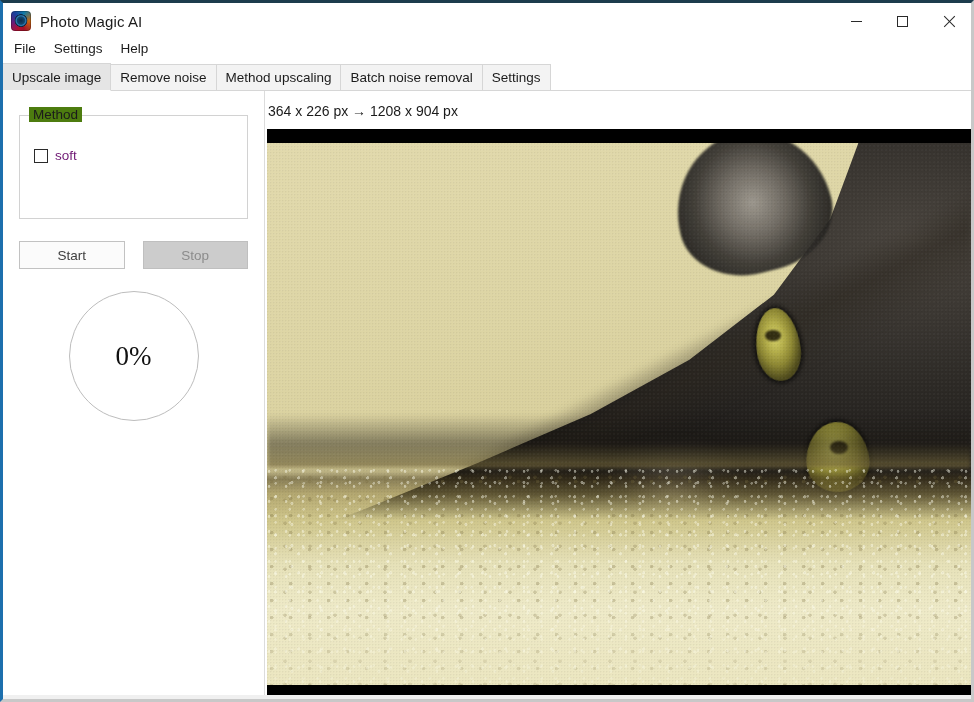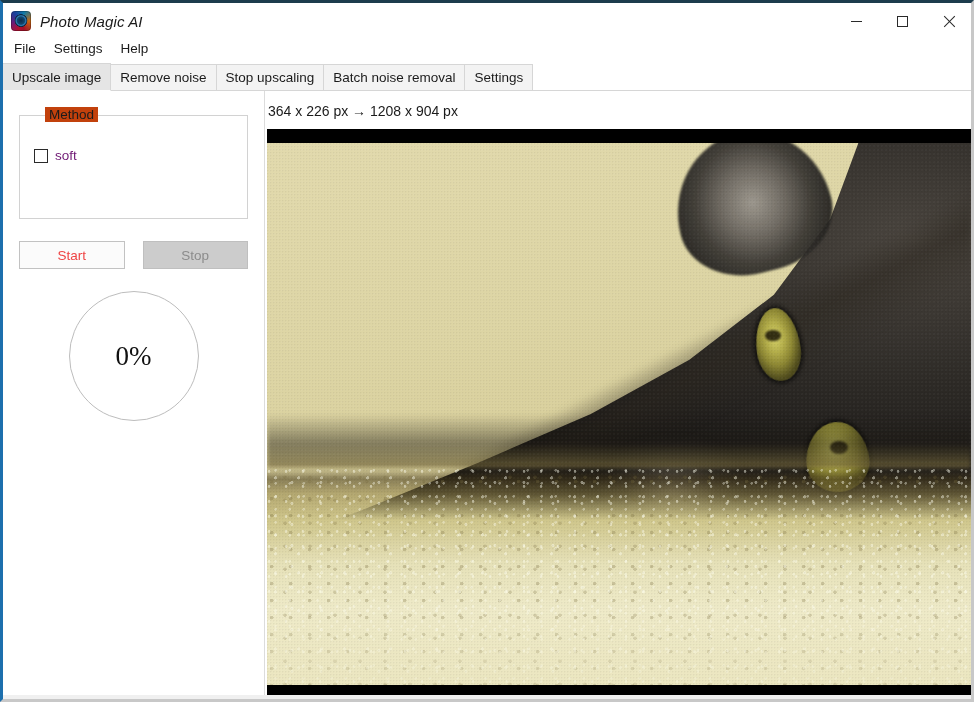--- a/index.html
+++ b/index.html
@@ -21,21 +21,20 @@
     border-bottom: 3px solid #c8c8c8;
   }
 
   
   #titlebar {
     position: relative;
     height: 36px;
     background: #ffffff;
     display: flex;
     align-items: center;
-    font-style: italic;
   }
   #app-icon {
     width: 20px; height: 20px;
     margin-left: 8px; margin-right: 9px;
     border-radius: 4px;
     background:
       radial-gradient(circle at 50% 48%, #0a2a4a 0%, #12486f 26%, #2f7fb8 33%, #0c2238 42%, rgba(0,0,0,0) 46%),
       conic-gradient(from 200deg, #b01030 0deg, #6a1b7a 60deg, #1b3f9c 120deg, #0d7ba8 180deg, #c86a10 250deg, #a01028 320deg, #b01030 360deg);
     box-shadow: inset 0 0 0 1px rgba(0,0,0,0.25);
     flex: 0 0 auto;
@@ -145,22 +144,22 @@
 
   
   .groupbox {
     position: relative;
     margin: 0 16px 0 16px;
     border: 1px solid #d2d2d2;
     padding: 14px 14px 16px 14px;
   }
   .groupbox > .gb-title {
     position: absolute;
-    top: -9px; left: 25px;
-    background: #c2410c;
+    top: -9px; left: 9px;
+    background: #4d7c0f;
     padding: 0 4px;
     font-size: 13.5px;
     color: #1b1b1b;
     text-align: center;
   }
   #method-group { margin-top: 14px; height: 104px; }
   #zoom-group { margin-top: 24px; height: 72px; }
 
   
   .combo {
@@ -207,21 +206,21 @@
   #buttonrow {
     display: flex;
     gap: 18px;
     margin: 22px 16px 0 16px;
   }
   .btn {
     width: 108px;
     height: 28px;
     font-size: 13.5px;
     font-family: "Liberation Sans", sans-serif;
-    color: #ef4444;
+    color: #404040;
     background: #fbfbfb;
     border: 1px solid #c2c2c2;
     cursor: default;
   }
   .btn.disabled {
     background: #cccccc;
     border-color: #bfbfbf;
     color: #8c8c8c;
   }
 
@@ -397,21 +396,21 @@
 
   <div id="menubar">
     <div class="menu-item">File</div>
     <div class="menu-item">Settings</div>
     <div class="menu-item">Help</div>
   </div>
 
   <div id="tabbar">
     <div class="tab active">Upscale image</div>
     <div class="tab">Remove noise</div>
-    <div class="tab">Stop upscaling</div>
+    <div class="tab">Method upscaling</div>
     <div class="tab">Batch noise removal</div>
     <div class="tab">Settings</div>
   </div>
 
   <div id="content">
 
     <div id="left-panel">
 
       <div class="groupbox" id="method-group">
         <span class="gb-title">Method</span>

